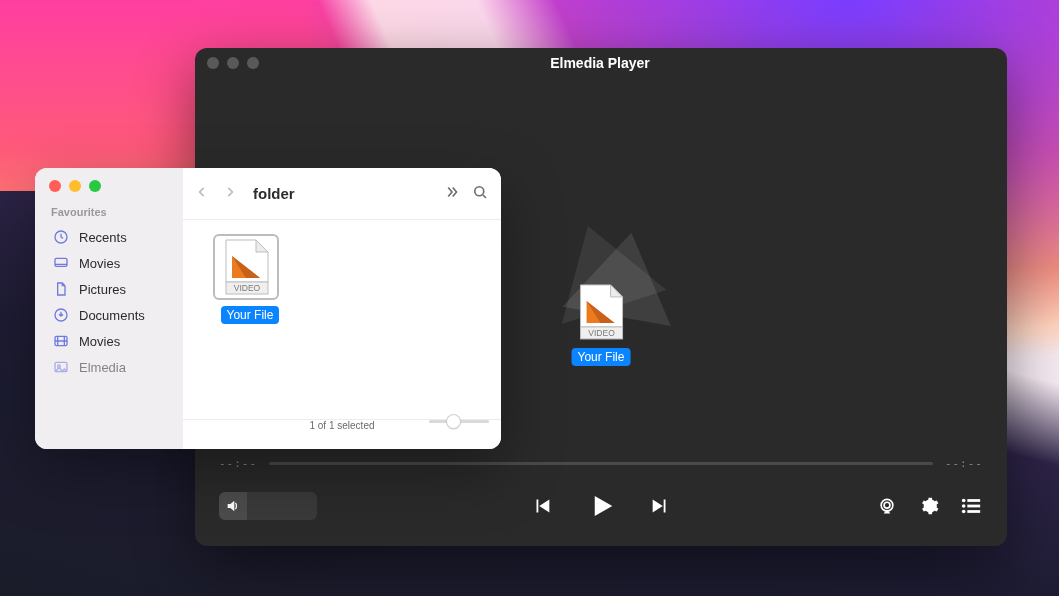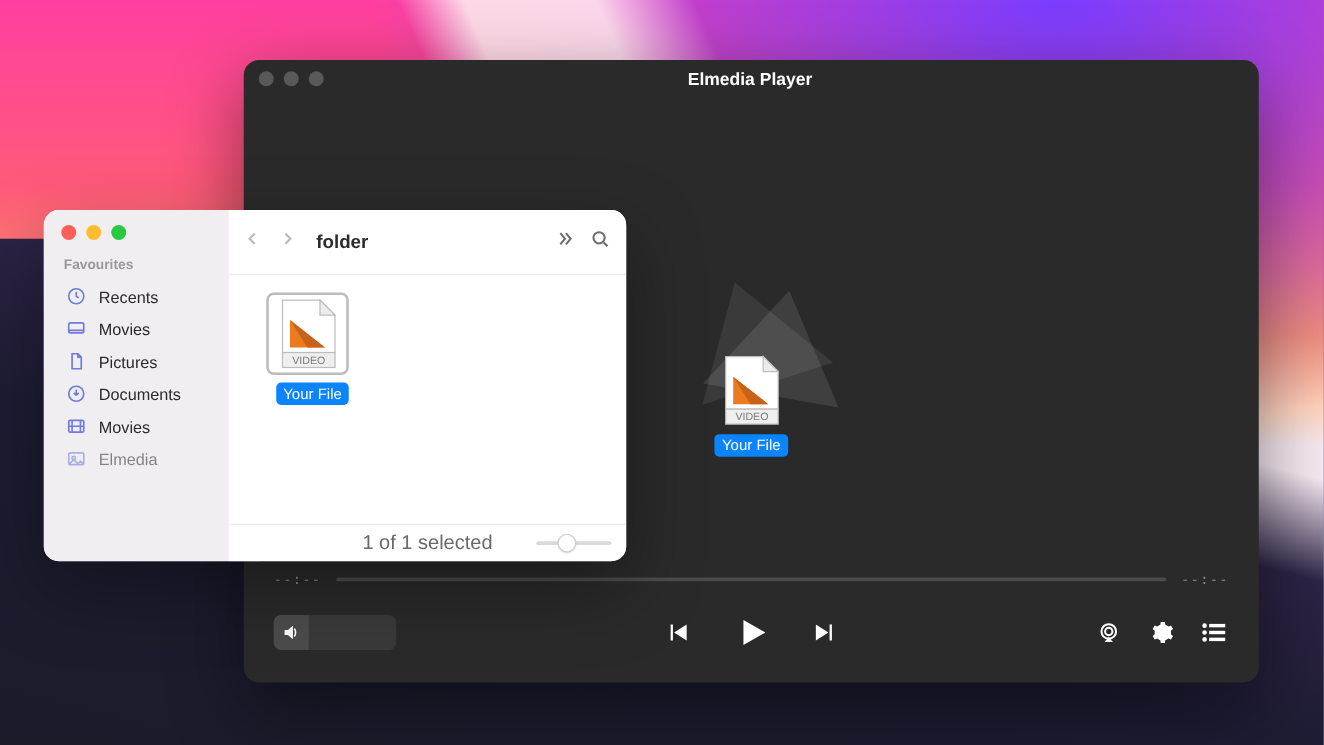--- a/index.html
+++ b/index.html
@@ -83,21 +83,21 @@
 
   .finder-main { position:absolute; left:148px; top:0; right:0; bottom:0; background:#fff; display:flex; flex-direction:column; }
   .finder-toolbar { height:52px; display:flex; align-items:center; border-bottom:1px solid #ececec; padding:0 12px; gap:10px;justify-content:flex-end; }
   .nav-arrows { display:flex; gap:14px; color:#bcbcbc; }
   .folder-title { font-weight:600; font-size:15px; color:#2c2c2c; margin-left:6px; }
   .toolbar-spacer { flex:1 }
   .finder-content { flex:1; padding:14px; position:relative; }
   .file-cell { width:74px; text-align:center; margin-left:16px; }
   .file-cell .file-icon { width:66px; height:66px; border:2px solid #bcbcbc; border-radius:6px; padding:2px; display:block; background:#fff; }
   .file-cell .file-label-pill { display:inline-block; background:#0a84ff; color:#fff; font-size:12px; padding:2px 6px; border-radius:4px; margin-top:6px; }
-  .finder-status { height:30px; border-top:1px solid #ececec; display:flex; align-items:center; justify-content:center; gap:18px; font-size:16px; color:#6a6a6a; }
+  .finder-status { height:30px; border-top:1px solid #ececec; display:flex; justify-content:center; gap:18px; font-size:10px; color:#6a6a6a; }
   .zoom { display:flex; align-items:center; gap:6px; position:absolute; right:12px; }
   .zoom .bar { width:60px; height:3px; background:#d9d9d9; border-radius:2px; position:relative; }
   .zoom .knob { position:absolute; left:18px; top:-5px; width:13px; height:13px; border-radius:50%; background:#fff; box-shadow:0 0 0 1px #d0d0d0, 0 1px 2px rgba(0,0,0,0.3); }
 
   .mono-dash { font-family: ui-monospace, Menlo, Consolas, monospace; letter-spacing:1px; }
 </style>
 </head>
 <body>
 <div class="wallpaper"></div>
 

